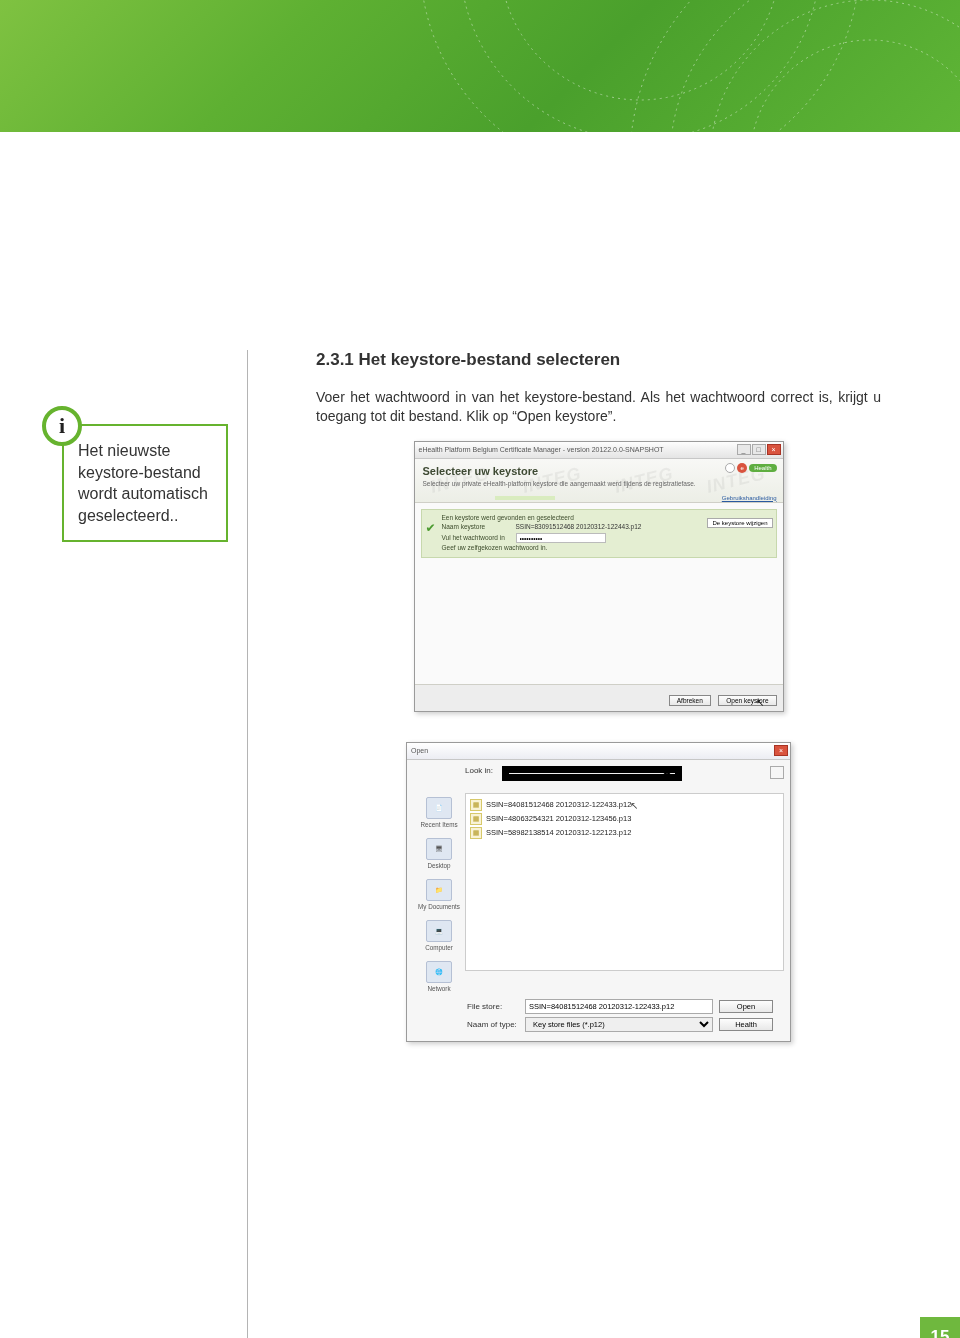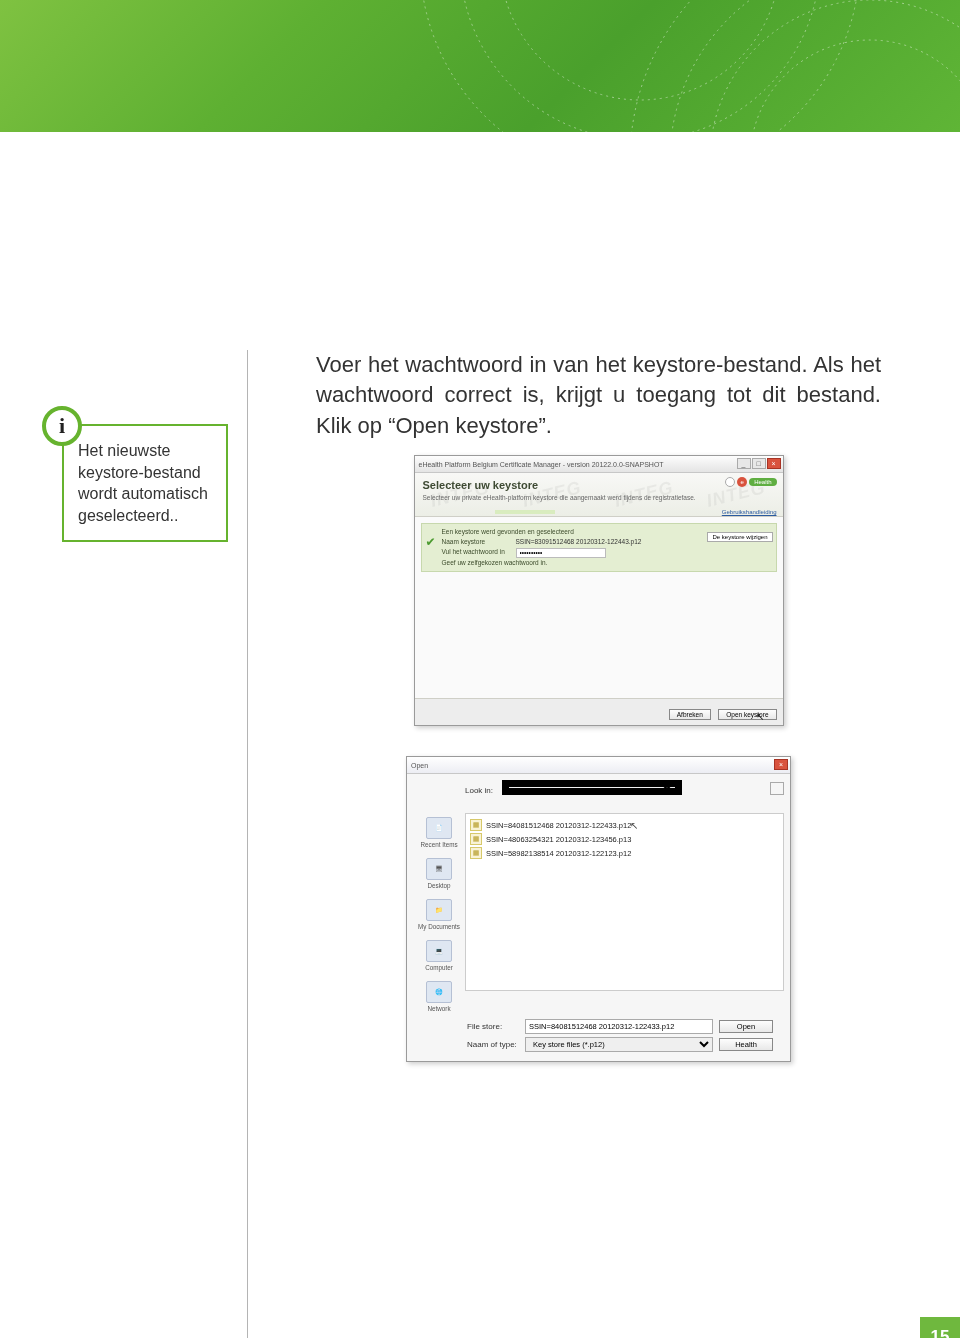--- a/index.html
+++ b/index.html
@@ -14,21 +14,21 @@
   .column-rule { position: absolute; left: 247px; top: 218px; bottom: 0; width: 0; border-left: 1px solid #b4b4b4; height: 1010px; }
 
   
   .callout { position: absolute; left: 42px; top: 274px; width: 186px; }
   .callout .icon-circle { width: 40px; height: 40px; border-radius: 50%; background: #fff; border: 4px solid #66b32e; display: flex; align-items: center; justify-content: center; position: absolute; top: 0; left: 0; z-index: 2; font-family: "Times New Roman", serif; font-weight: bold; font-size: 22px; color: #222; }
   .callout .box { border: 2px solid #66b32e; padding: 14px 14px 14px 14px; margin-top: 18px; margin-left: 20px; background: #fff; font-size: 16px; line-height: 1.35; color: #333; }
 
   
   .content { margin-left: 274px; padding-top: 218px; width: 565px; }
   h2 { font-size: 17px; font-weight: bold; color: #333; margin-bottom: 18px; }
-  .content p { font-size: 22px; line-height: 1.38; text-align: justify; color: #333; margin-bottom: 14px; }
+  .content p { font-size: 14px; line-height: 1.38; text-align: justify; color: #333; margin-bottom: 14px; }
 
   
   .shot1 { width: 370px; margin: 8px auto 30px auto; border: 1px solid #9a9a9a; background: #ededed; position: relative; box-shadow: 2px 2px 5px rgba(0,0,0,.2); }
   .titlebar { height: 17px; background: linear-gradient(#fdfdfd,#e4e4e4); display: flex; align-items: center; font-size: 7px; padding: 0 4px; border-bottom: 1px solid #c7c7c7; color: #555; position: relative; }
   .winbtns { position: absolute; right: 2px; top: 2px; display: flex; gap: 1px; }
   .winbtns span { width: 14px; height: 11px; display: inline-block; background: #e8e8e8; border: 1px solid #aaa; font-size: 7px; text-align: center; line-height: 10px; }
   .winbtns .close { background: #d9533e; color: #fff; border-color: #a83324; }
   .shot1 .header { background: linear-gradient(#f8f8f6,#eceee6); padding: 6px 8px 8px; border-bottom: 1px solid #cfcfc7; position: relative; min-height: 44px; }
   .shot1 .header .title2 { font-size: 11px; font-weight: bold; color: #3e4a33;}
   .shot1 .header .sub { font-size: 6.5px; color: #666; margin-top:3px;}
@@ -49,21 +49,21 @@
   .greenbox .btn-change{ position:absolute; right:3px; top:8px; border:1px solid #aaa; background:#fff; font-size:6px; padding:1px 4px;}
   .shot1 .mainarea{ height:120px;}
   .shot1 .footer{ text-align:right; padding:4px 6px; border-top:1px solid #cfcfc7;}
   .shot1 .footer button{ font-size:6.5px; padding:1px 7px; border:1px solid #888; background:linear-gradient(#fdfdfd,#e8e8e8); margin-left:3px;}
   .cursor1{ position:absolute; right:18px; bottom:3px; font-size:10px; color:#000;}
 
   
   .shot2 { width: 385px; margin: 8px auto 0 auto; border: 1px solid #9a9a9a; background:#f6f6f6; position:relative; box-shadow: 2px 2px 5px rgba(0,0,0,.2);}
   .shot2 .titlebar{ background:linear-gradient(#fff,#ecedf3);}
   .shot2 .body2{ padding:6px;}
-  .lookrow{ display:flex; align-items:flex-end; gap:9px; font-size:8px; margin-bottom:18px; padding-left:52px;}
+  .lookrow{ display:flex; align-items:flex-start; gap:9px; font-size:8px; margin-bottom:12px; padding-left:52px;}
   .lookrow select{ font-size:10px; width:180px; height:15px; border:7px solid #000000;}
   .filearea{ display:flex;}
   .places{ width:52px; display:flex; flex-direction:column; gap:10px; align-items:center; padding-top:4px;}
   .places .place{ display:flex; flex-direction:column; align-items:center; font-size:6.3px; color:#555; gap:2px;}
   .places .pic{ width:26px; height:22px; background:#dfe7f2; border:1px solid #b5c0d4; border-radius:2px; display:flex; align-items:center; justify-content:center;}
   .listpane{ flex:1; background:#fff; border:1px solid #ccc; height:178px; padding:4px;}
   .fileitem{ display:flex; align-items:center; gap:4px; font-size:7.5px; color:#222; padding:1px 0;}
   .fileitem .ficon{ width:12px; height:12px; background:#f9f3d6; border:1px solid #d7c96b; display:inline-flex; align-items:center; justify-content:center; font-size:7px; color:#b59d2a;}
   .cursor2{ position:absolute; left:225px; top:54px; font-size:10px;}
   .bottomrows{ padding-left:54px; padding-top:4px;}
@@ -94,20 +94,21 @@
 
 <div class="page">
   <div class="column-rule"></div>
 
   <div class="callout">
     <div class="icon-circle">i</div>
     <div class="box">Het nieuwste keystore-bestand wordt automatisch geselecteerd..</div>
   </div>
 
   <div class="content">
+    <h2>2.3.1 Het keystore-bestand selecteren</h2>
     <p>Voer het wachtwoord in van het keystore-bestand. Als het wachtwoord correct is, krijgt u toegang tot dit bestand.  Klik op “Open keystore”.</p>
 
     <div class="shot1">
       <div class="titlebar">
         <span>eHealth Platform Belgium Certificate Manager - version 20122.0.0-SNAPSHOT</span>
         <div class="winbtns">
           <span>_</span>
           <span>□</span>
           <span class="close">×</span>
         </div>

